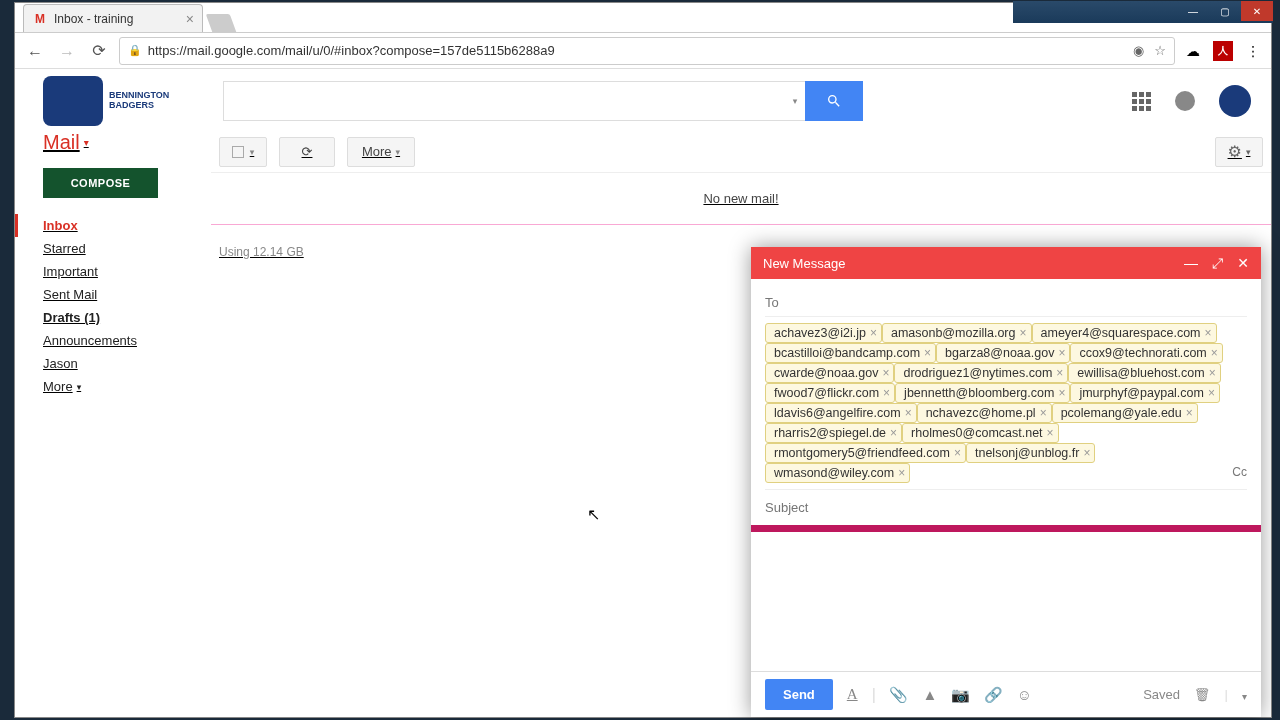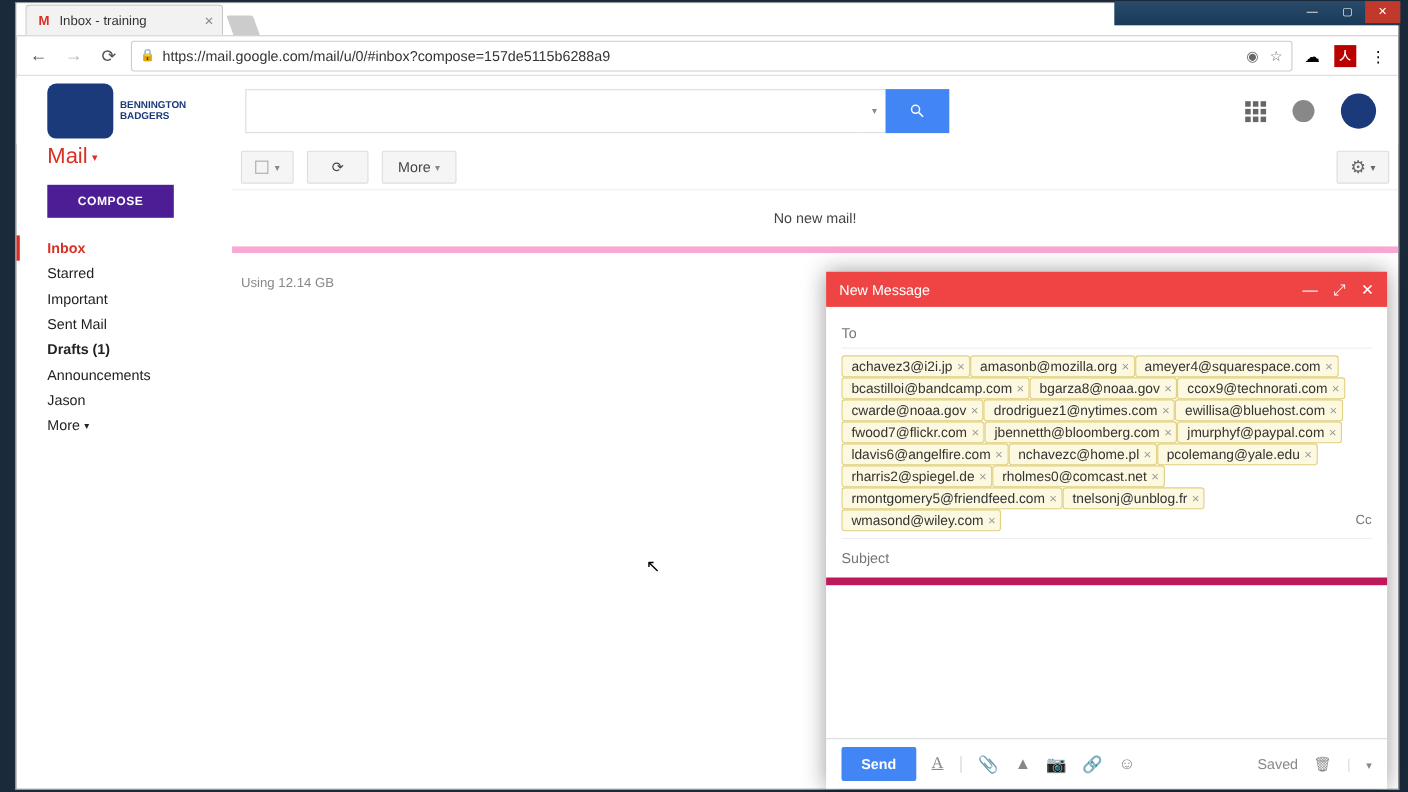--- a/index.html
+++ b/index.html
@@ -30,39 +30,39 @@
 .search-wrap { margin-left: 20px; width: 640px; height: 40px; display: flex; }
 .search-input { flex: 1; border: 1px solid #ddd; border-right: none; background: #fff; padding: 0 10px; font-size: 14px; }
 .search-dd { width: 20px; border: 1px solid #ddd; border-left: none; border-right: none; display: flex; align-items: center; justify-content: center; color: #888; font-size: 9px; }
 .search-btn { width: 58px; background: #4285f4; border: none; display: flex; align-items: center; justify-content: center; cursor: pointer; }
 .search-btn svg { fill: #fff; }
 .hdr-right { margin-left: auto; display: flex; align-items: center; gap: 24px; }
 .apps-grid { display: grid; grid-template-columns: repeat(3,5px); gap: 2px; }
 .apps-grid span { width: 5px; height: 5px; background: #666; }
 .notif { width: 20px; height: 20px; border-radius: 50%; background: #888; }
 .avatar { width: 32px; height: 32px; border-radius: 50%; background: #1a3a7a; }
-.gm-body { position: absolute; top: 128px; left: 0; right: 0; bottom: 0; display: flex; }
+.gm-body { position: absolute; top: 128px; left: 0; right: 0; bottom: 0; display: flex; text-decoration: underline; }
 .sidebar { width: 196px; padding: 0 10px 0 24px; }
 .mail-label { font-size: 20px; color: #d93025; display: flex; align-items: center; gap: 4px; margin-bottom: 14px; padding-left: 4px;}
-.compose { width: 115px; height: 30px; background: #4c1d95; color: #fff; border: none; font-size: 11px; font-weight: bold; letter-spacing: 0.5px; cursor: pointer; margin-bottom: 16px; margin-left: 4px;}
+.compose { width: 115px; height: 30px; background: #14532d; color: #fff; border: none; font-size: 11px; font-weight: bold; letter-spacing: 0.5px; cursor: pointer; margin-bottom: 16px; margin-left: 4px;}
 .nav-list { list-style: none; }
 .nav-list li { font-size: 13px; color: #222; padding: 4px 0 4px 4px; cursor: pointer; position: relative;}
 .nav-list li.active { color: #d93025; font-weight: bold; }
 .nav-list li.active::before { content: ""; position: absolute; left: -24px; top: 0; bottom: 0; width: 3px; background: #d93025; }
 .nav-list li.bold { font-weight: bold; }
 .nav-list li.more { display: flex; align-items: center; gap: 4px; }
 .main-area { flex: 1; position: relative; }
 .toolbar { height: 42px; display: flex; align-items: center; gap: 12px; padding: 0 8px; border-bottom: 1px solid #eee; }
 .tb-btn { height: 30px; border: 1px solid #ddd; background: #f5f5f5; border-radius: 2px; display: flex; align-items: center; justify-content: center; padding: 0 10px; cursor: pointer; font-size: 13px; color: #444; }
 .tb-check { width: 48px; gap: 6px; }
 .tb-check .cb { width: 12px; height: 12px; border: 1px solid #aaa; }
 .tb-refresh { width: 56px; }
 .tb-more { width: 68px; gap: 4px; }
 .tb-gear { margin-left: auto; width: 48px; gap: 4px; color: #666; font-size: 16px; }
-.no-mail { text-align: center; padding: 18px 0; font-size: 13px; color: #444; border-bottom: 6px solid #f9a8d4; }
+.no-mail { text-align: center; padding: 18px 0; font-size: 13px; color: #444; border-bottom: 1px solid #f9a8d4; }
 .footer-info { padding: 20px 8px; font-size: 12px; color: #888; display: flex; }
 .footer-info .storage { flex: 1; }
 .footer-info .program { text-align: right; padding-right: 40px;}
 .footer-info .powered { margin-top: 10px; }
 .compose-win { position: absolute; right: 10px; bottom: 0; width: 510px; height: 470px; background: #fff; box-shadow: 0 0 20px rgba(0,0,0,0.4); display: flex; flex-direction: column; }
 .cw-title { height: 32px; background: #ef4444; color: #fff; display: flex; align-items: center; padding: 0 12px; font-size: 13px; }
 .cw-title .actions { margin-left: auto; display: flex; gap: 14px; font-size: 14px; }
 .cw-title .actions span { cursor: pointer; }
 .cw-fields { padding: 6px 14px 0 14px; flex-shrink: 0; overflow-y: auto; max-height: 300px; }
 .cw-row { display: flex; align-items: flex-start; border-bottom: 1px solid #eee; padding: 6px 0; font-size: 13px; }

